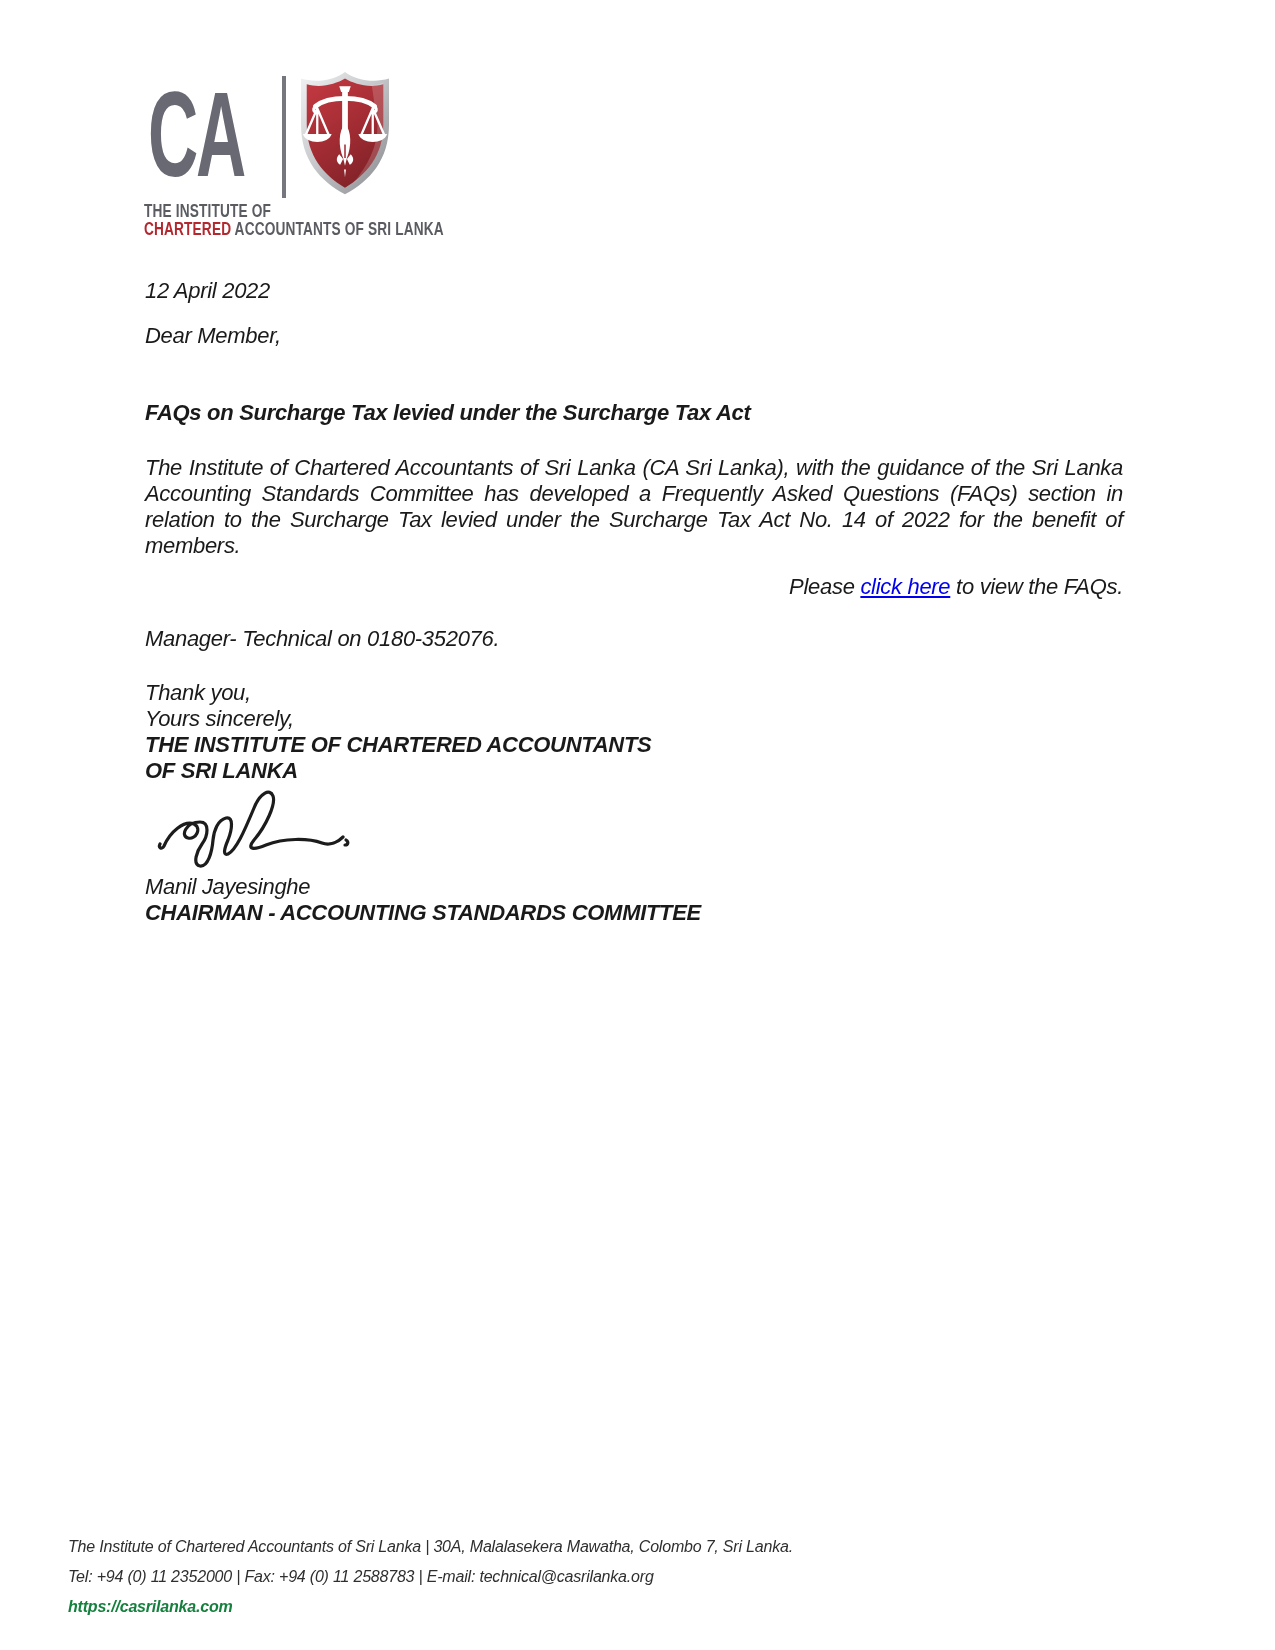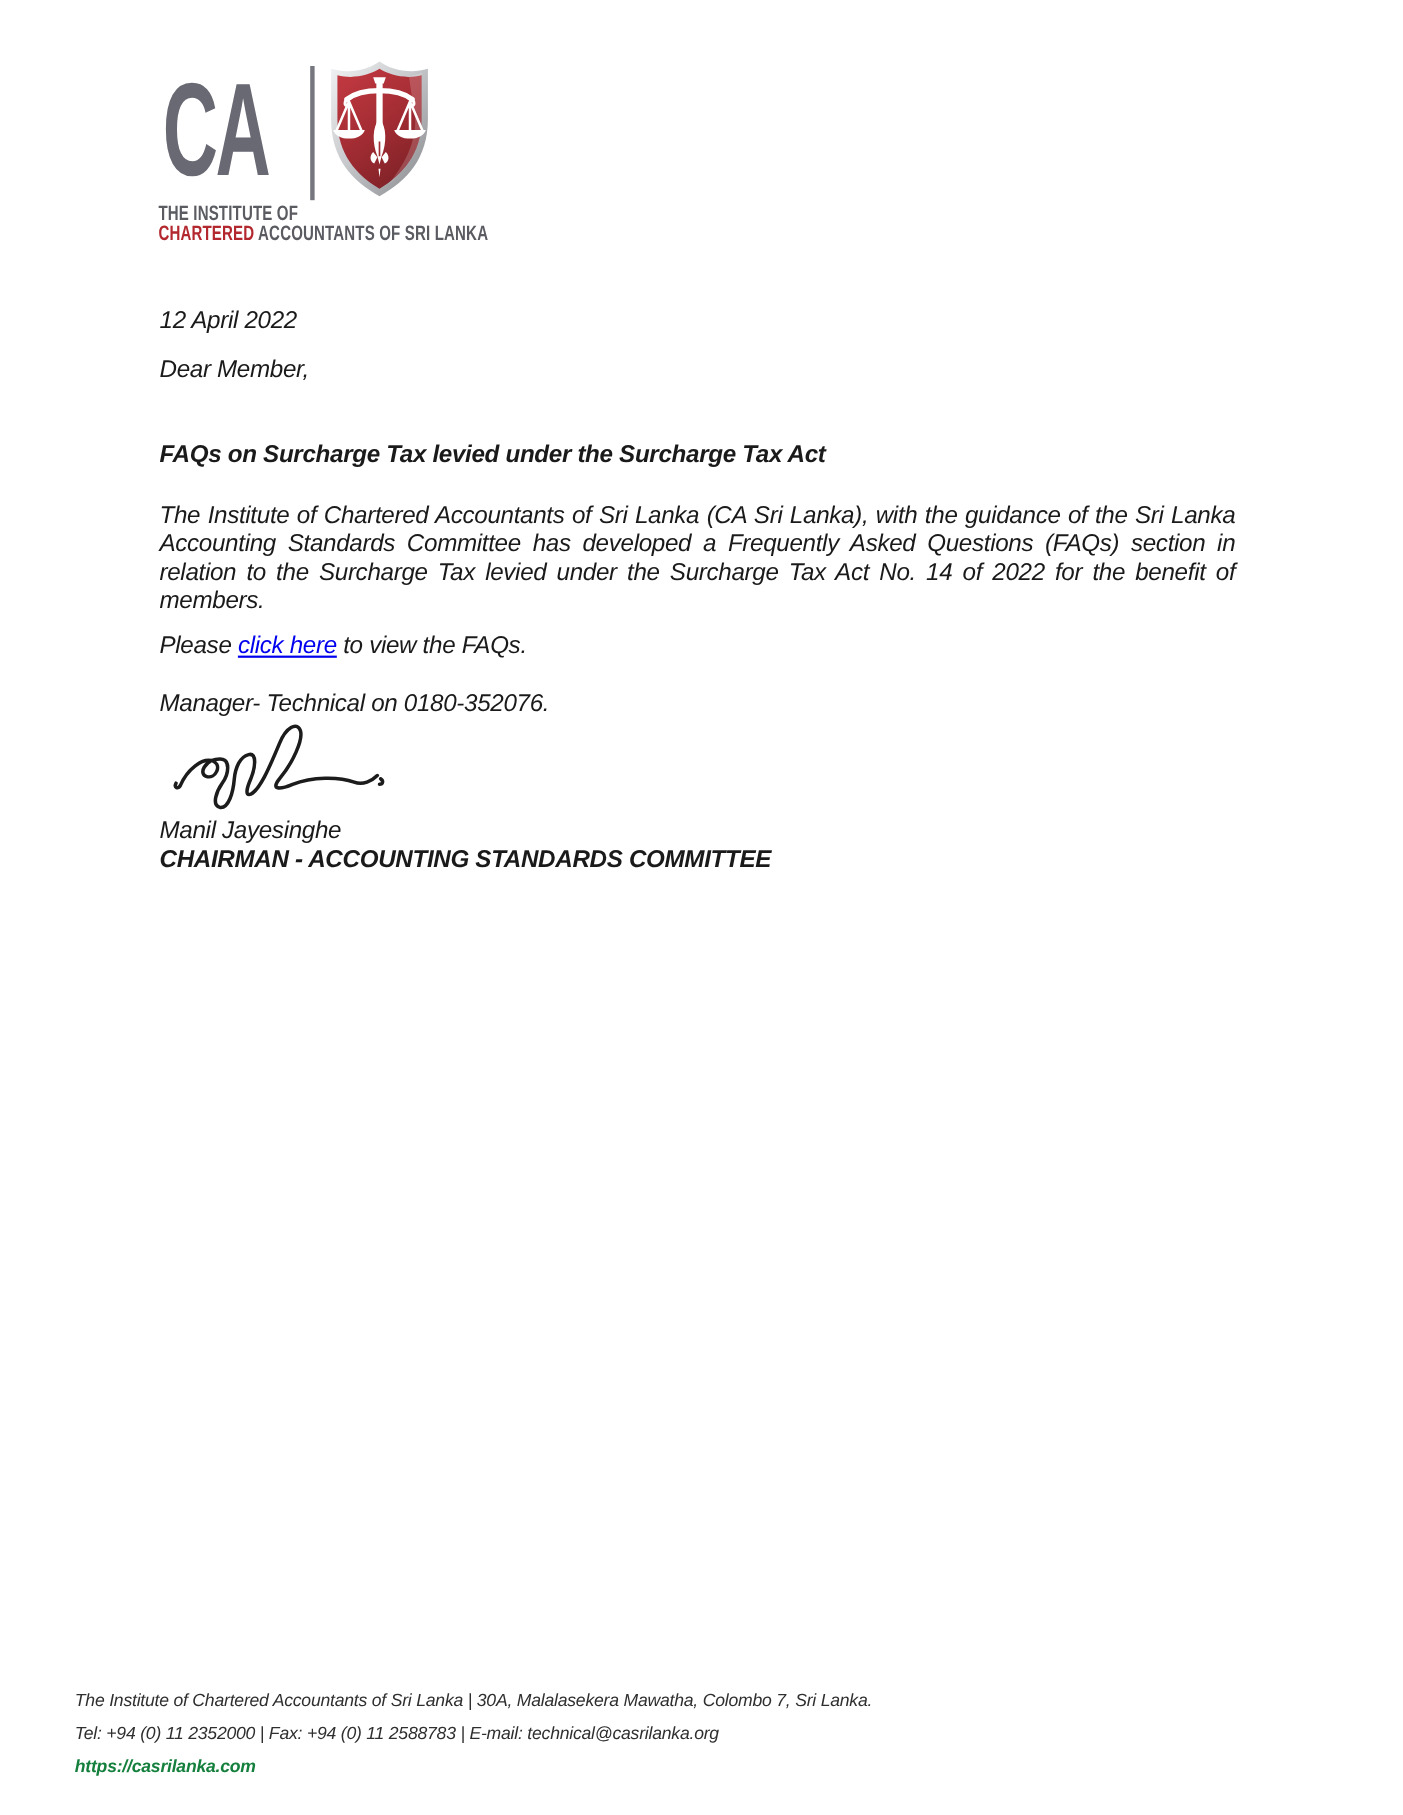--- a/index.html
+++ b/index.html
@@ -9,21 +9,21 @@
     width: 1275px;
     height: 1650px;
     background: #ffffff;
     margin: 0 auto;
     font-family: "Liberation Sans", "DejaVu Sans", sans-serif;
     color: #1a1a1a;
     overflow: hidden;
   }
 
   
-  .logo-block { position: absolute; left: 0; top: 0; width: 460px; height: 240px; text-align: center; }
+  .logo-block { position: absolute; left: 0; top: 16px; width: 460px; height: 240px; text-align: center; }
   .logo-monogram {
     position: absolute; left: 148px; top: 58px;
     font-size: 120px; font-weight: bold; line-height: 1;
     color: #686973; letter-spacing: -4px;
     transform: scaleX(0.58); transform-origin: left top;
     white-space: nowrap;
   }
   .logo-divider {
     position: absolute; left: 282px; top: 60px;
     width: 4px; height: 122px; background: #75767e;
@@ -48,21 +48,21 @@
     position: absolute; left: 145px; top: 278px; width: 978px;
     font-size: 22px; line-height: 26px; letter-spacing: -0.3px;
   }
   .line { min-height: 26px; font-style: italic; }
   .salutation { margin-top: 19px; }
   .subject { margin-top: 51px; font-weight: bold; }
   .para1 { margin-top: 29px; }
   .para2 { margin-top: 26px; }
   .jline { text-align: justify; text-align-last: justify; white-space: normal; }
   .lastline { text-align: left; }
-  .link-line { margin-top: 15px; }
+  .link-line { margin-top: 15px; text-align: right; }
   a.doc-link { color: #0000ee; text-decoration: underline; cursor: pointer; }
   .closing { margin-top: 28px; }
   .org-bold { font-weight: bold; }
   .signature-wrap { width: 240px; height: 90px; }
   .signature-wrap svg { display: block; }
   .sig-title { font-weight: bold; }
 
   
   .footer {
     position: absolute; left: 68px; top: 1532px; width: 1160px;
@@ -129,20 +129,26 @@
       <div class="line jline">relation to the Surcharge Tax levied under the Surcharge Tax Act No. 14 of 2022 for the benefit of</div>
       <div class="line lastline">members.</div>
     </div>
 
     <div class="line link-line"><span>Please </span><a class="doc-link">click here</a><span> to view the FAQs.</span></div>
 
     <div class="para2">
       <div class="line lastline">Manager- Technical on 0180-352076.</div>
     </div>
 
+    <div class="closing">
+      <div class="line">Thank you,</div>
+      <div class="line">Yours sincerely,</div>
+      <div class="line org-bold">THE INSTITUTE OF CHARTERED ACCOUNTANTS</div>
+      <div class="line org-bold">OF SRI LANKA</div>
+    </div>
 
     <div class="signature-wrap">
       <svg width="240" height="90" viewBox="0 0 230 90">
         <g fill="none" stroke="#1c1c1c" stroke-width="3.2" stroke-linecap="round">
           <path d="M10 60
                    C8 64 12 66 14 62
                    C20 48 34 36 44 40
                    C52 44 46 56 38 54
                    C30 52 36 38 50 38
                    C60 38 58 52 52 60

